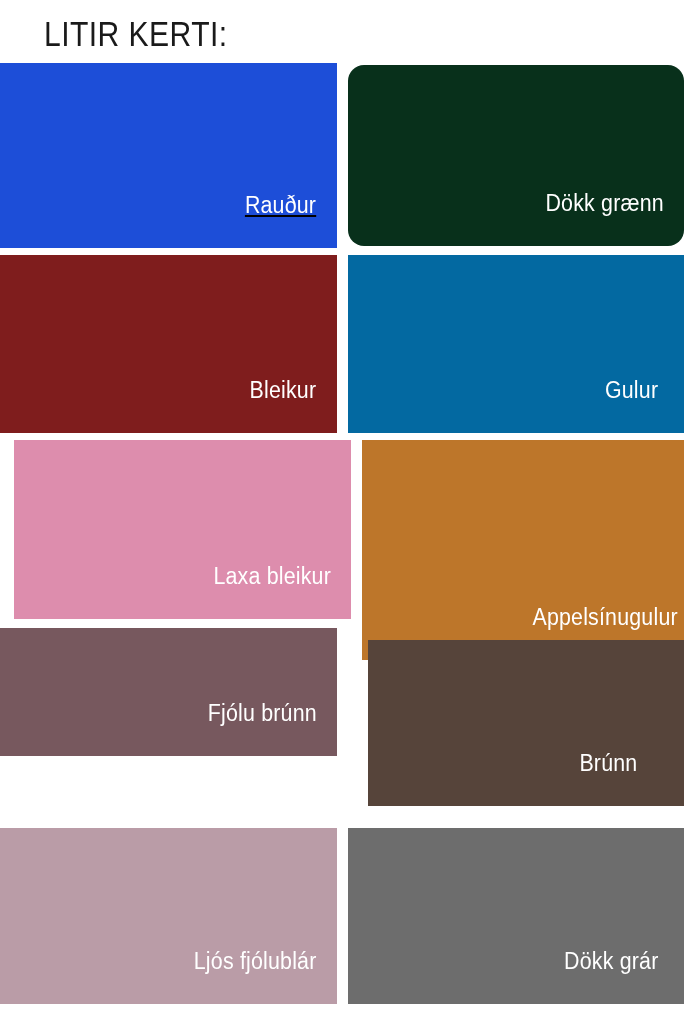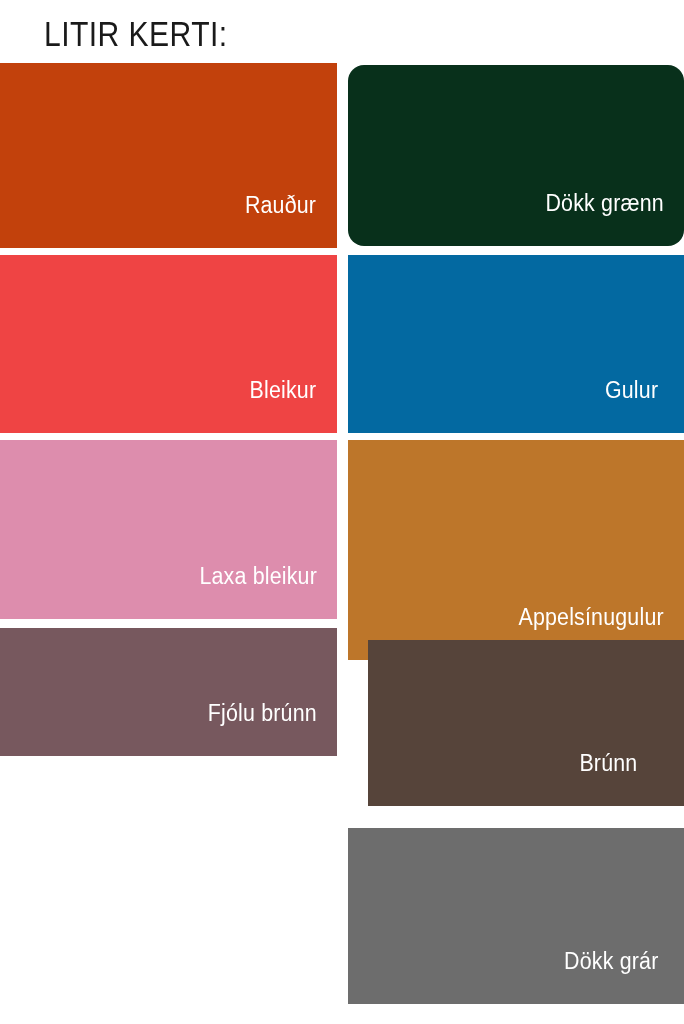--- a/index.html
+++ b/index.html
@@ -70,21 +70,21 @@
   
   .col-left  { left: 0px;   width: 337px; }
   .col-right { left: 348px; width: 336px; }
 
   .col-left  .swatch-label { padding: 0 22px 30px 0; }
   .col-right .swatch-label { padding: 0 22px 30px 0; }
 
   
   .row-1 { top: 0px;   height: 185px; }
   .row-2 { top: 192px; height: 178px; }
-  .row-3 { top: 377px; height: 179px; }
+  .row-3 { top: 377px; height: 179px; margin-left: 14px; }
   .row-4 { top: 565px; height: 128px; }
   .row-5 { top: 765px; height: 176px; }
 
   
   .col-right.row-1 { top: 2px;   height: 181px; }
   .col-right.row-2 { top: 192px; height: 178px; }
   .col-right.row-3 { top: 377px; height: 220px; }
   .col-right.row-4 { top: 577px; height: 166px; margin-left: 20px; }
   .col-right.row-5 { top: 765px; height: 176px; align-items: flex-end; }
 
@@ -94,29 +94,29 @@
 </style>
 </head>
 <body style="background-color: rgb(255, 255, 255);">
 
 <div id="page">
 
   <div class="title" style="color: rgb(26, 26, 26);">LITIR KERTI:</div>
 
   <div class="palette">
 
-    <div class="swatch col-left row-1" style="background-color: #c2410c;">
+    <div class="swatch col-left row-1" style="background-color: #1d4ed8; text-decoration: underline;">
       <span class="swatch-label" style="color: rgb(255, 255, 255);">Rauður</span>
     </div>
 
     <div class="swatch col-right row-1" style="background-color: rgb(8, 48, 27); border-radius: 16px;">
       <span class="swatch-label" style="color: rgb(255, 255, 255);">Dökk grænn</span>
     </div>
 
-    <div class="swatch col-left row-2" style="background-color: #ef4444; padding-left: 47px;">
+    <div class="swatch col-left row-2" style="background-color: #7f1d1d; padding-left: 47px;">
       <span class="swatch-label" style="color: rgb(255, 255, 255);">Bleikur</span>
     </div>
 
     <div class="swatch col-right row-2 label-pad-mid" style="background-color: #0369a1;">
       <span class="swatch-label" style="color: rgb(255, 255, 255);">Gulur</span>
     </div>
 
     <div class="swatch col-left row-3" style="background-color: rgb(221, 141, 173);">
       <span class="swatch-label" style="color: rgb(255, 255, 255);">Laxa bleikur</span>
     </div>
@@ -126,19 +126,22 @@
     </div>
 
     <div class="swatch col-left row-4" style="background-color: rgb(119, 88, 94);">
       <span class="swatch-label" style="color: rgb(255, 255, 255);">Fjólu brúnn</span>
     </div>
 
     <div class="swatch col-right row-4 label-pad-wide" style="background-color: rgb(86, 68, 58);">
       <span class="swatch-label" style="color: rgb(255, 255, 255);">Brúnn</span>
     </div>
 
+    <div class="swatch col-left row-5" style="background-color: rgb(186, 156, 167);">
+      <span class="swatch-label" style="color: rgb(255, 255, 255);">Ljós fjólublár</span>
+    </div>
 
     <div class="swatch col-right row-5 label-pad-mid" style="background-color: rgb(109, 109, 109);">
       <span class="swatch-label" style="color: rgb(255, 255, 255);">Dökk grár</span>
     </div>
 
   </div>
 </div>
 
 </body></html>

